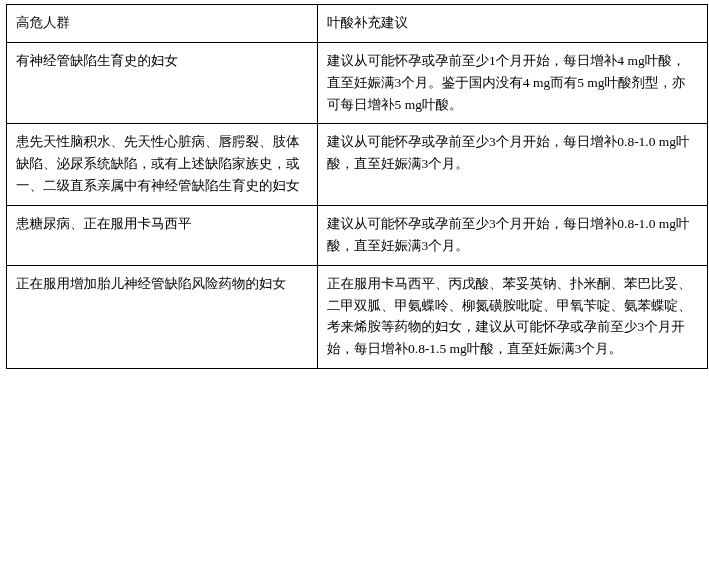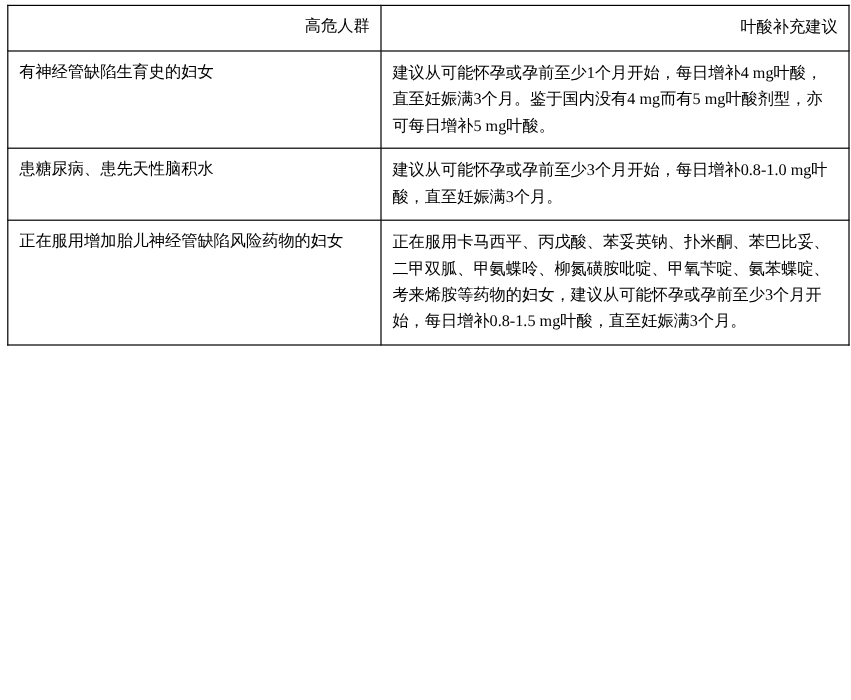--- a/index.html
+++ b/index.html
@@ -33,21 +33,20 @@
     border: 1px solid #000000;
     vertical-align: top;
     padding: 7px 9px 8px 9px;
     font-size: 13.5px;
     line-height: 1.62;
     font-weight: normal;
     text-align: left;
   }
   table.risk-table th {
     font-weight: normal;
-    text-align: right;
   }
   td.advice, th.advice-head {
     text-align: justify;
     text-justify: inter-ideograph;
     font-family: Liberation Serif, serif;
   }
   .cell-text {
     display: block;
     white-space: pre-wrap;
     word-break: break-all;
@@ -76,21 +75,29 @@
       <tr>
         <td class="group">
           <span class="cell-text">有神经管缺陷生育史的妇女</span>
         </td>
         <td class="advice">
           <span class="cell-text">建议从可能怀孕或孕前至少1个月开始，每日增补4 mg叶酸，直至妊娠满3个月。鉴于国内没有4 mg而有5 mg叶酸剂型，亦可每日增补5 mg叶酸。</span>
         </td>
       </tr>
       <tr>
         <td class="group">
-          <span class="cell-text">患糖尿病、患先天性脑积水</span>
+          <span class="cell-text">患先天性脑积水、先天性心脏病、唇腭裂、肢体缺陷、泌尿系统缺陷，或有上述缺陷家族史，或一、二级直系亲属中有神经管缺陷生育史的妇女</span>
+        </td>
+        <td class="advice">
+          <span class="cell-text">建议从可能怀孕或孕前至少3个月开始，每日增补0.8-1.0 mg叶酸，直至妊娠满3个月。</span>
+        </td>
+      </tr>
+      <tr>
+        <td class="group">
+          <span class="cell-text">患糖尿病、正在服用卡马西平</span>
         </td>
         <td class="advice">
           <span class="cell-text">建议从可能怀孕或孕前至少3个月开始，每日增补0.8-1.0 mg叶酸，直至妊娠满3个月。</span>
         </td>
       </tr>
       <tr>
         <td class="group">
           <span class="cell-text">正在服用增加胎儿神经管缺陷风险药物的妇女</span>
         </td>
         <td class="advice">

